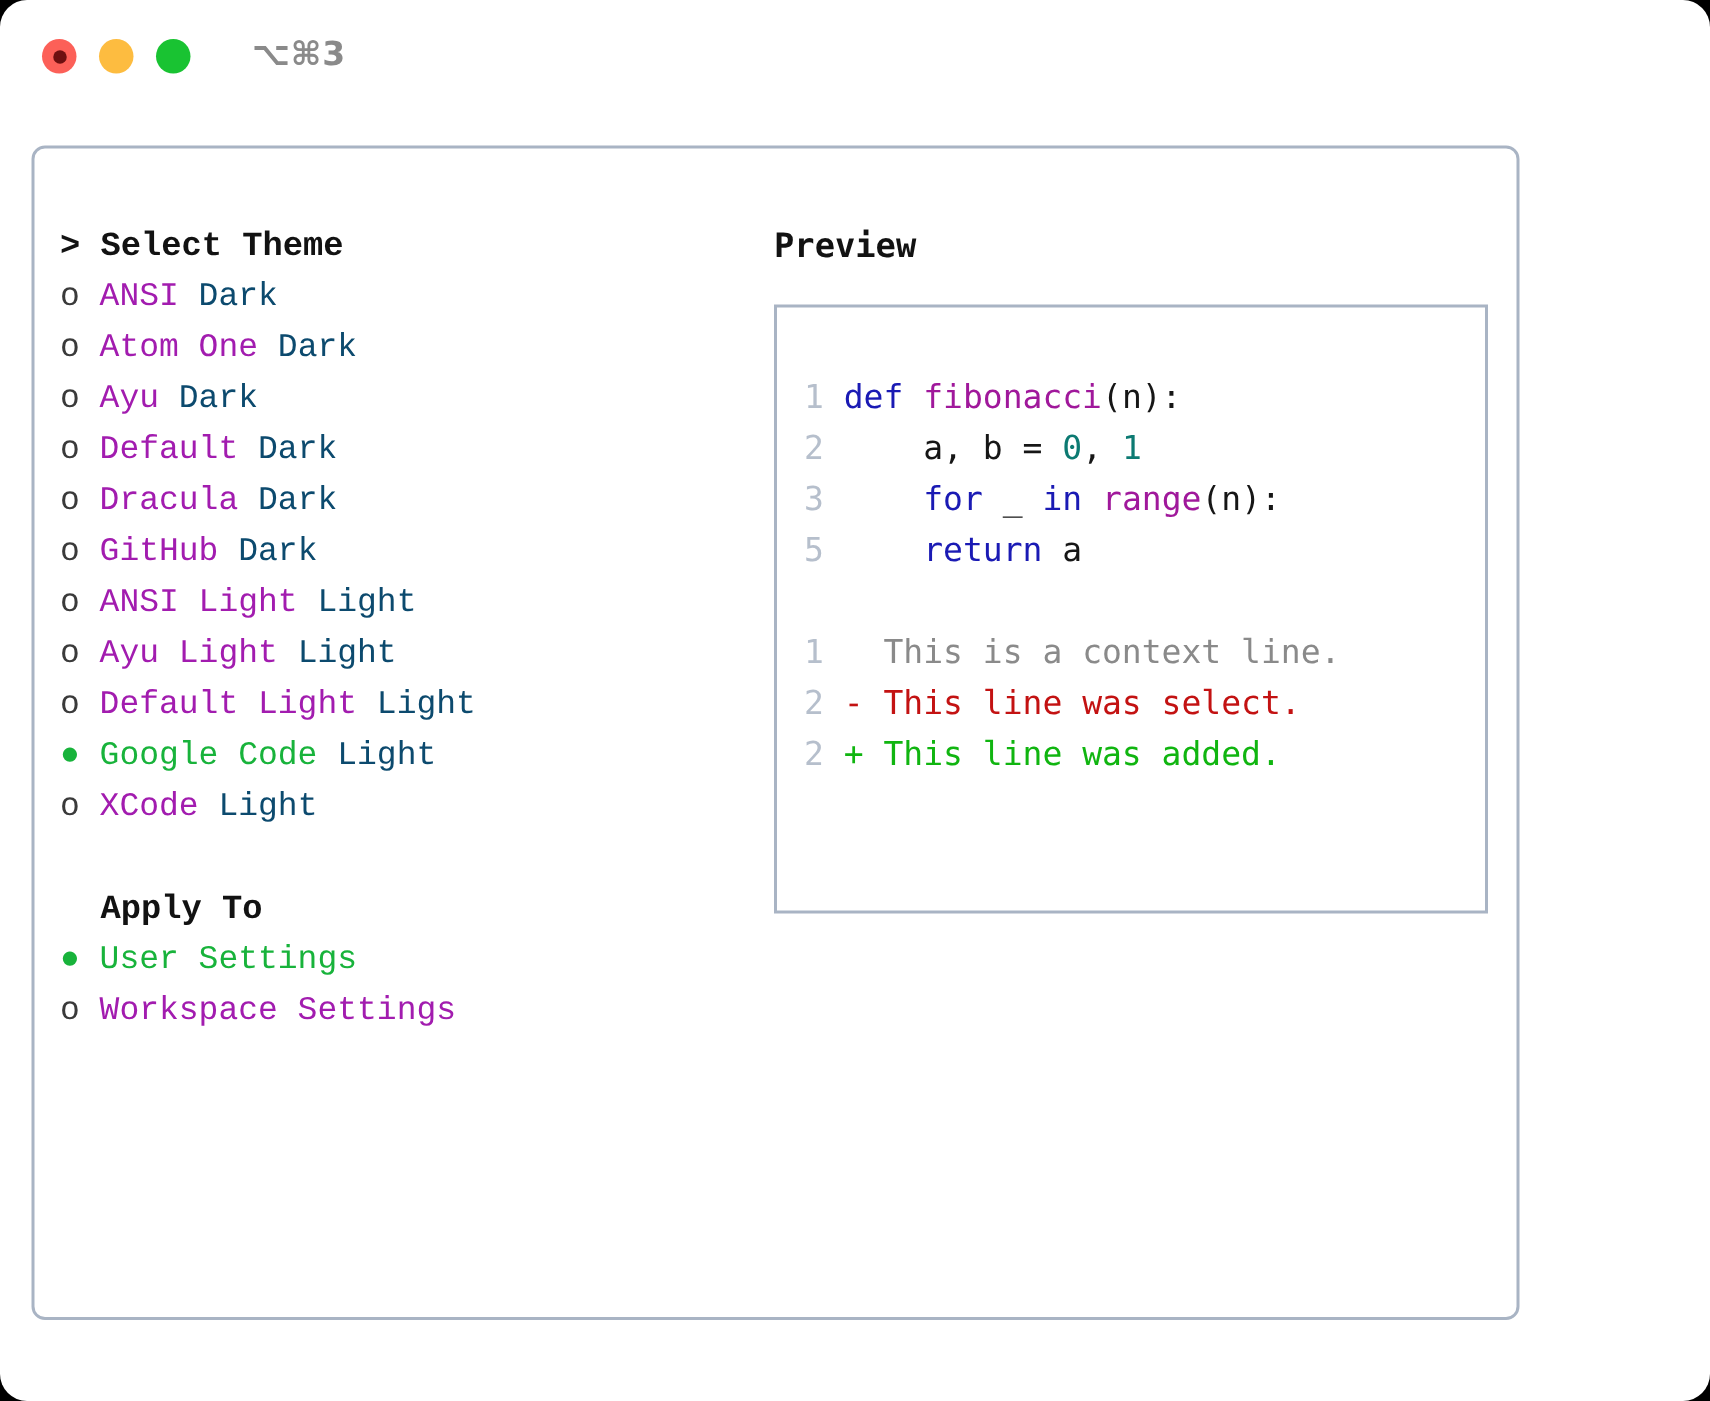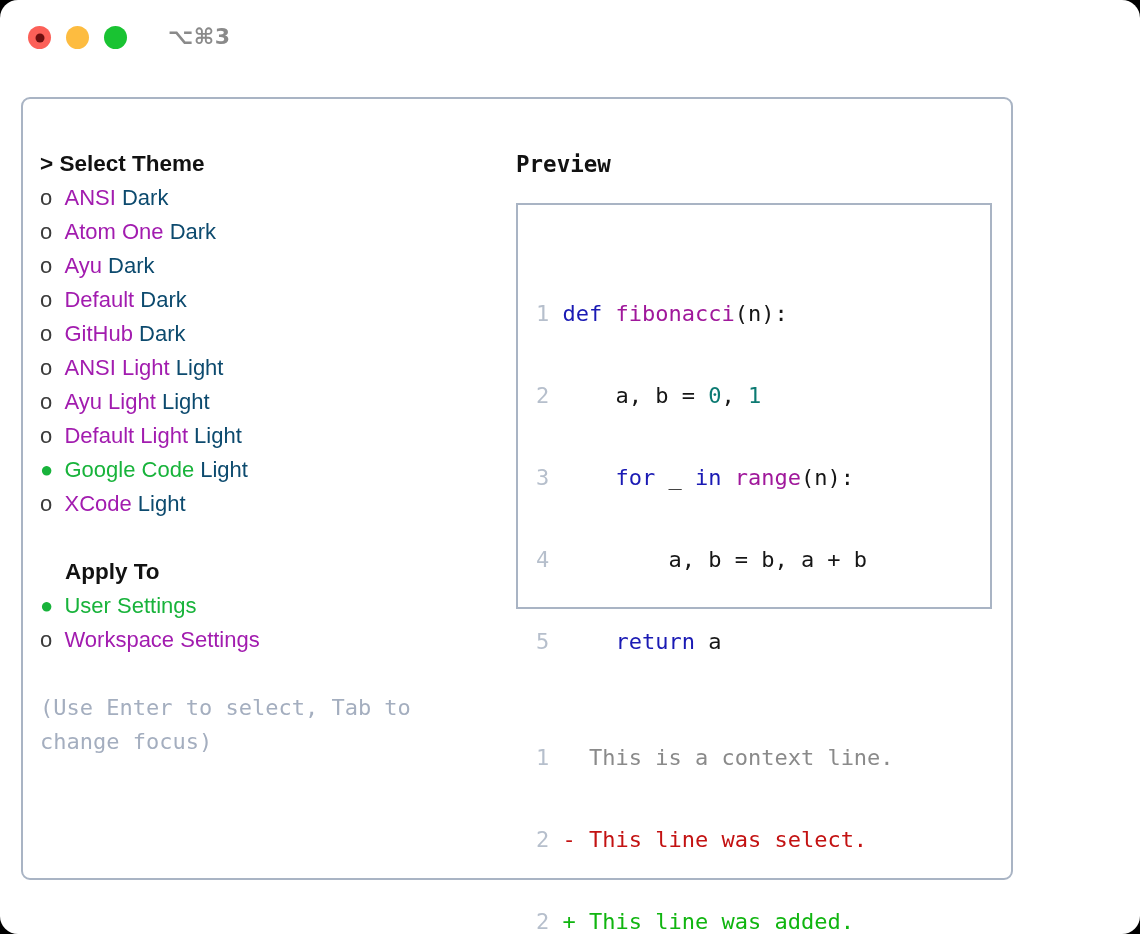--- a/index.html
+++ b/index.html
@@ -91,21 +91,21 @@
 
   
   .left-col {
     position: absolute;
     left: 17px;
     top: 48px;
     width: 450px;
   }
 
   .mono-line {
-    font-family: Liberation Sans, sans-serif;
+    font-family: Liberation Mono, monospace;
     font-size: 22px;
     line-height: 34px;
     white-space: pre;
     color: #1a1a1a;
   }
 
   .section-head {
     font-weight: 700;
     color: #121212;
     font-size: 22.5px;
@@ -158,21 +158,20 @@
     border: 2px solid #a9b4c4;
     background: #ffffff;
     padding: 44px 0 0 18px;
   }
 
   .code-line {
     font-family: "DejaVu Sans Mono", monospace;
     font-size: 22px;
     line-height: 34px;
     white-space: pre;
-    margin-top: 48px;
   }
   .lno {
     color: #b6bfcc;
     display: inline-block;
     width: 1ch;
     text-align: right;
     margin-right: 1ch;
   }
   .tok-kw   { color: #1a1ab4; }
   .tok-fn   { color: #a0189b; }
@@ -201,49 +200,48 @@
   <div class="panel">
     <div class="panel-inner">
 
       <div class="left-col">
         <div class="mono-line section-head">&gt; Select Theme</div>
         <div id="theme-list">
             <div class="mono-line"><span class="marker unsel">o </span><span class="item-label">ANSI</span><span class="variant"> Dark</span></div>
             <div class="mono-line"><span class="marker unsel">o </span><span class="item-label">Atom One</span><span class="variant"> Dark</span></div>
             <div class="mono-line"><span class="marker unsel">o </span><span class="item-label">Ayu</span><span class="variant"> Dark</span></div>
             <div class="mono-line"><span class="marker unsel">o </span><span class="item-label">Default</span><span class="variant"> Dark</span></div>
+            <div class="mono-line"><span class="marker unsel">o </span><span class="item-label">Dracula</span><span class="variant"> Dark</span></div>
             <div class="mono-line"><span class="marker unsel">o </span><span class="item-label">GitHub</span><span class="variant"> Dark</span></div>
             <div class="mono-line"><span class="marker unsel">o </span><span class="item-label">ANSI Light</span><span class="variant"> Light</span></div>
             <div class="mono-line"><span class="marker unsel">o </span><span class="item-label">Ayu Light</span><span class="variant"> Light</span></div>
             <div class="mono-line"><span class="marker unsel">o </span><span class="item-label">Default Light</span><span class="variant"> Light</span></div>
             <div class="mono-line"><span class="marker sel">● </span><span class="item-label sel">Google Code</span><span class="variant"> Light</span></div>
             <div class="mono-line"><span class="marker unsel">o </span><span class="item-label">XCode</span><span class="variant"> Light</span></div>
           </div>
 
         <div class="spacer-line"></div>
 
         <div class="mono-line section-head"><span class="marker">&nbsp;&nbsp;</span><span>Apply To</span></div>
         <div id="apply-list">
             <div class="mono-line"><span class="marker sel">● </span><span class="item-label sel">User Settings</span></div>
             <div class="mono-line"><span class="marker unsel">o </span><span class="item-label">Workspace Settings</span></div>
           </div>
 
         <div class="spacer-line"></div>
 
-        <div class="hint">(Use Enter to select, Tab to change focus)</div>
       </div>
 
       <div class="right-col">
         <div class="preview-title">Preview</div>
         <div class="preview-box">
           <div id="code-block">
               <div class="code-line"><span class="lno">1</span><span class="tok-kw">def </span><span class="tok-fn">fibonacci</span><span class="tok-txt">(n):</span></div>
               <div class="code-line"><span class="lno">2</span><span class="tok-txt">    a, b = </span><span class="tok-num">0</span><span class="tok-txt">, </span><span class="tok-num">1</span></div>
               <div class="code-line"><span class="lno">3</span><span class="tok-txt">    </span><span class="tok-kw">for</span><span class="tok-txt"> _ </span><span class="tok-kw">in</span><span class="tok-txt"> </span><span class="tok-fn">range</span><span class="tok-txt">(n):</span></div>
-              <div class="code-line"><span class="lno">4</span><span class="tok-txt">        a, b = b, a + b</span></div>
               <div class="code-line"><span class="lno">5</span><span class="tok-txt">    </span><span class="tok-kw">return</span><span class="tok-txt"> a</span></div>
             </div>
           <div class="code-gap"></div>
           <div id="diff-block">
               <div class="code-line"><span class="lno">1</span><span class="tok-ctx">  </span><span class="tok-ctx">This is a context line.</span></div>
               <div class="code-line"><span class="lno">2</span><span class="tok-del">- </span><span class="tok-del">This line was select.</span></div>
               <div class="code-line"><span class="lno">2</span><span class="tok-add">+ </span><span class="tok-add">This line was added.</span></div>
             </div>
         </div>
       </div>

